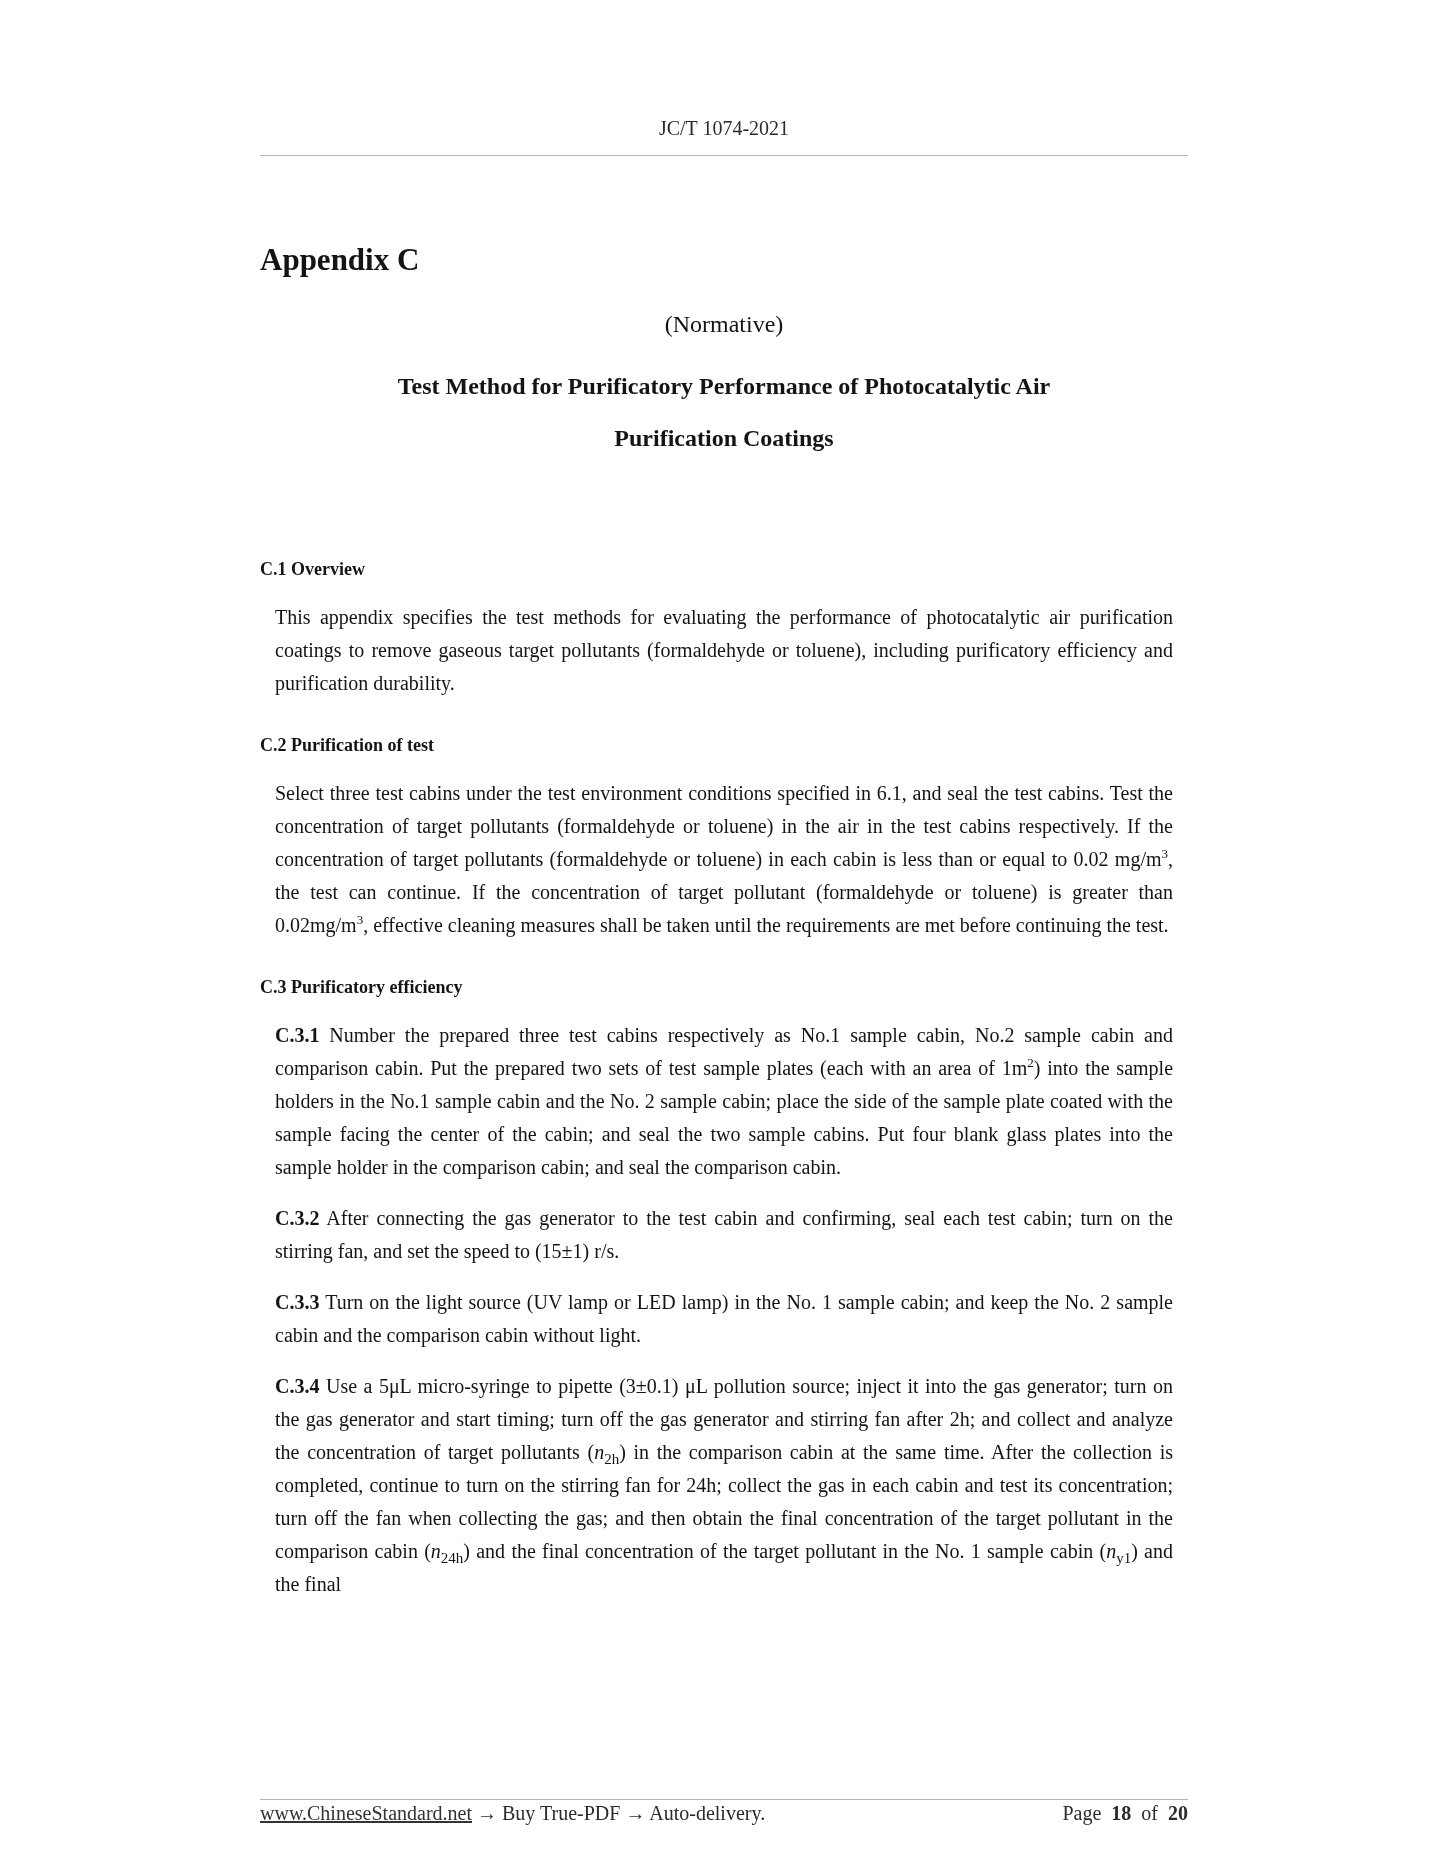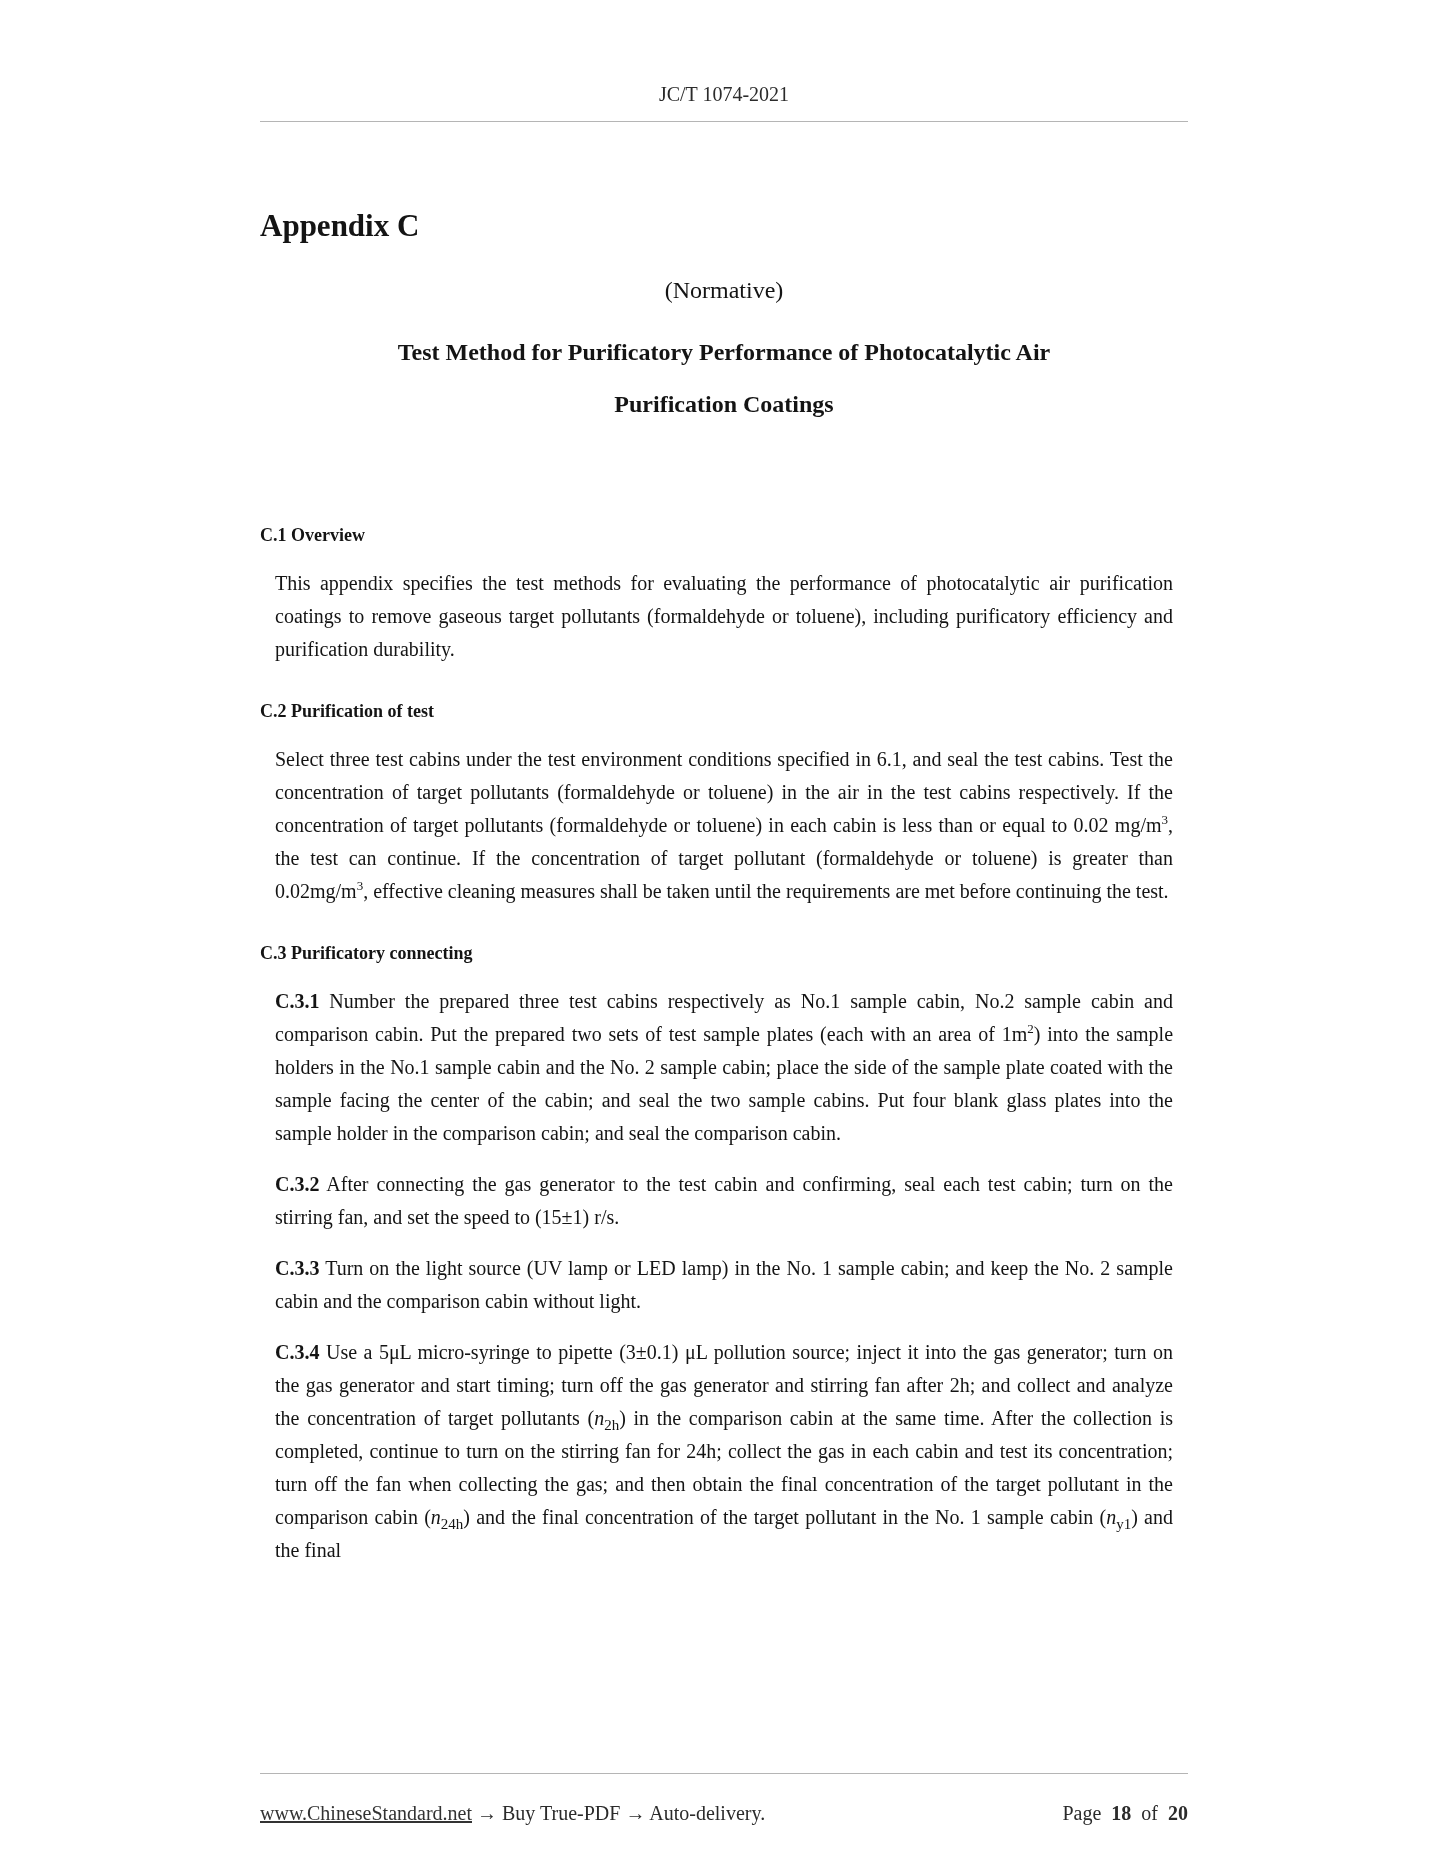--- a/index.html
+++ b/index.html
@@ -16,21 +16,21 @@
     color: #141414;
     overflow: hidden;
   }
   .content {
     position: absolute;
     left: 260px;
     width: 928px;
     top: 0;
   }
   .doc-number {
-    margin-top: 82px;
+    margin-top: 116px;
     text-align: center;
     font-size: 20px;
     line-height: 25px;
     color: #2b2b2b;
   }
   .top-rule {
     border: none;
     border-top: 1px solid #b5b5b5;
     margin: 14px 0 0 0;
   }
@@ -76,21 +76,20 @@
   .para sub {
     font-size: 15px;
     line-height: 0;
   }
   .footer {
     position: absolute;
     left: 260px;
     width: 928px;
     bottom: 44px;
     border-top: 1px solid #b5b5b5;
-    padding-top: 26px;
     display: flex;
     justify-content: space-between;
     align-items: baseline;
     font-size: 20px;
     line-height: 26px;
     color: #2b2b2b;
   }
   .footer-link {
     text-decoration: underline;
     color: #333333;
@@ -126,21 +125,21 @@
       <h2 class="section-heading first">C.1 Overview</h2>
       <p class="para">This appendix specifies the test methods for evaluating the performance of photocatalytic air purification coatings to remove gaseous target pollutants (formaldehyde or toluene), including purificatory efficiency and purification durability.</p>
     </section>
 
     <section>
       <h2 class="section-heading">C.2 Purification of test</h2>
       <p class="para">Select three test cabins under the test environment conditions specified in 6.1, and seal the test cabins. Test the concentration of target pollutants (formaldehyde or toluene) in the air in the test cabins respectively. If the concentration of target pollutants (formaldehyde or toluene) in each cabin is less than or equal to 0.02 mg/m<sup>3</sup>, the test can continue. If the concentration of target pollutant (formaldehyde or toluene) is greater than 0.02mg/m<sup>3</sup>, effective cleaning measures shall be taken until the requirements are met before continuing the test.</p>
     </section>
 
     <section>
-      <h2 class="section-heading">C.3 Purificatory connecting</h2>
+      <h2 class="section-heading">C.3 Purificatory efficiency</h2>
       <p class="para"><b>C.3.1</b> Number the prepared three test cabins respectively as No.1 sample cabin, No.2 sample cabin and comparison cabin. Put the prepared two sets of test sample plates (each with an area of 1m<sup>2</sup>) into the sample holders in the No.1 sample cabin and the No. 2 sample cabin; place the side of the sample plate coated with the sample facing the center of the cabin; and seal the two sample cabins. Put four blank glass plates into the sample holder in the comparison cabin; and seal the comparison cabin.</p>
       <p class="para"><b>C.3.2</b> After connecting the gas generator to the test cabin and confirming, seal each test cabin; turn on the stirring fan, and set the speed to (15±1) r/s.</p>
       <p class="para"><b>C.3.3</b> Turn on the light source (UV lamp or LED lamp) in the No. 1 sample cabin; and keep the No. 2 sample cabin and the comparison cabin without light.</p>
       <p class="para"><b>C.3.4</b> Use a 5μL micro-syringe to pipette (3±0.1) μL pollution source; inject it into the gas generator; turn on the gas generator and start timing; turn off the gas generator and stirring fan after 2h; and collect and analyze the concentration of target pollutants (<i>n</i><sub>2h</sub>) in the comparison cabin at the same time. After the collection is completed, continue to turn on the stirring fan for 24h; collect the gas in each cabin and test its concentration; turn off the fan when collecting the gas; and then obtain the final concentration of the target pollutant in the comparison cabin (<i>n</i><sub>24h</sub>) and the final concentration of the target pollutant in the No. 1 sample cabin (<i>n</i><sub>y1</sub>) and the final</p>
     </section>
 
   </div>
 
   <div class="footer">
     <div>

